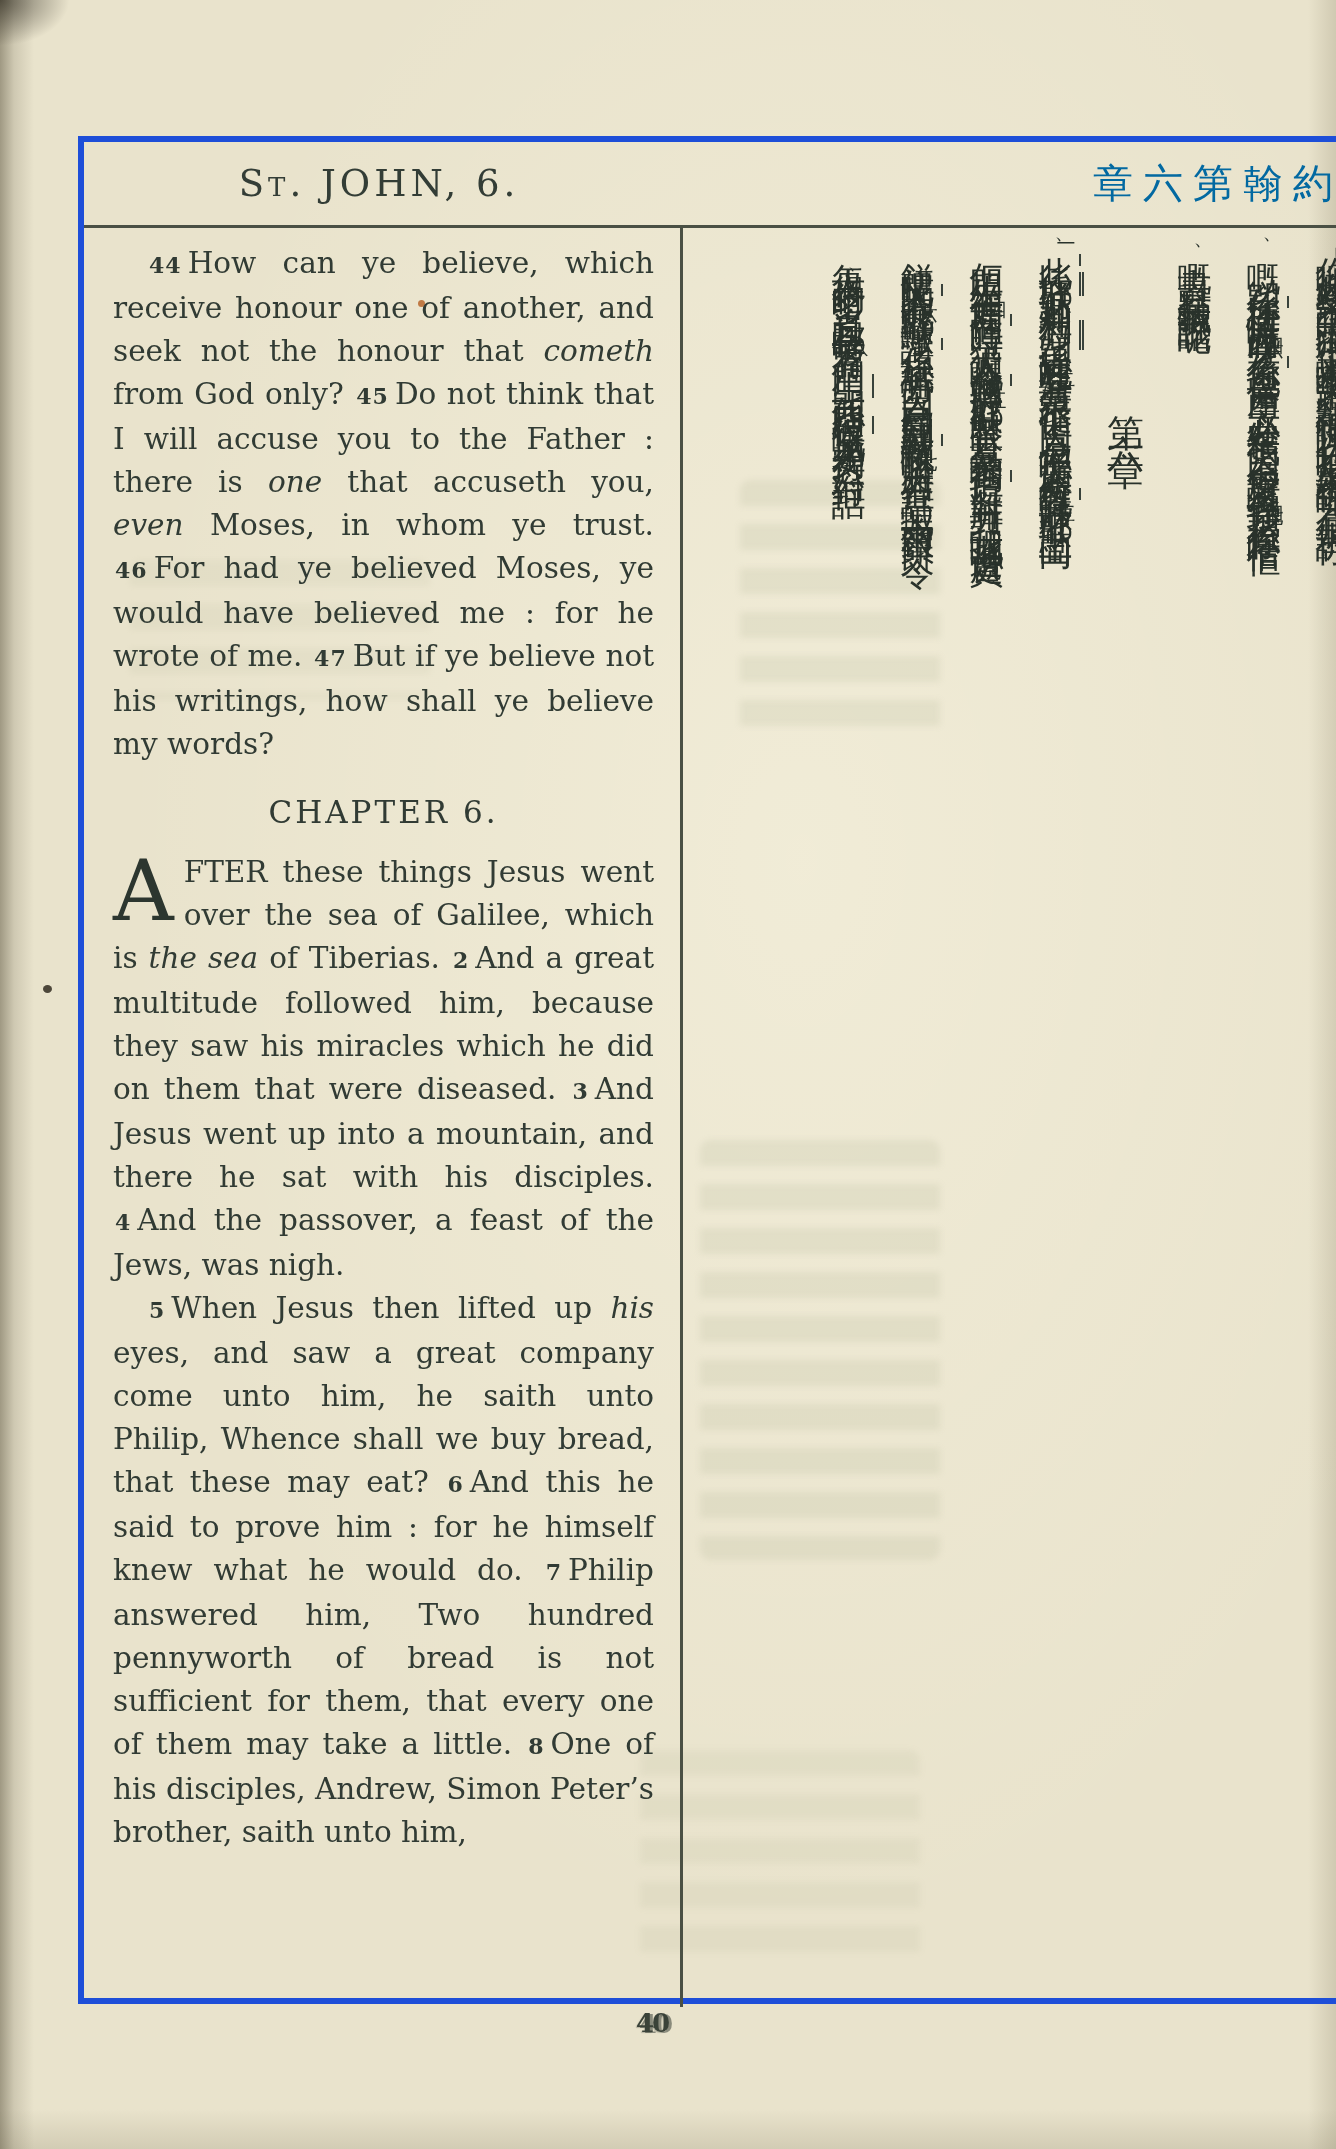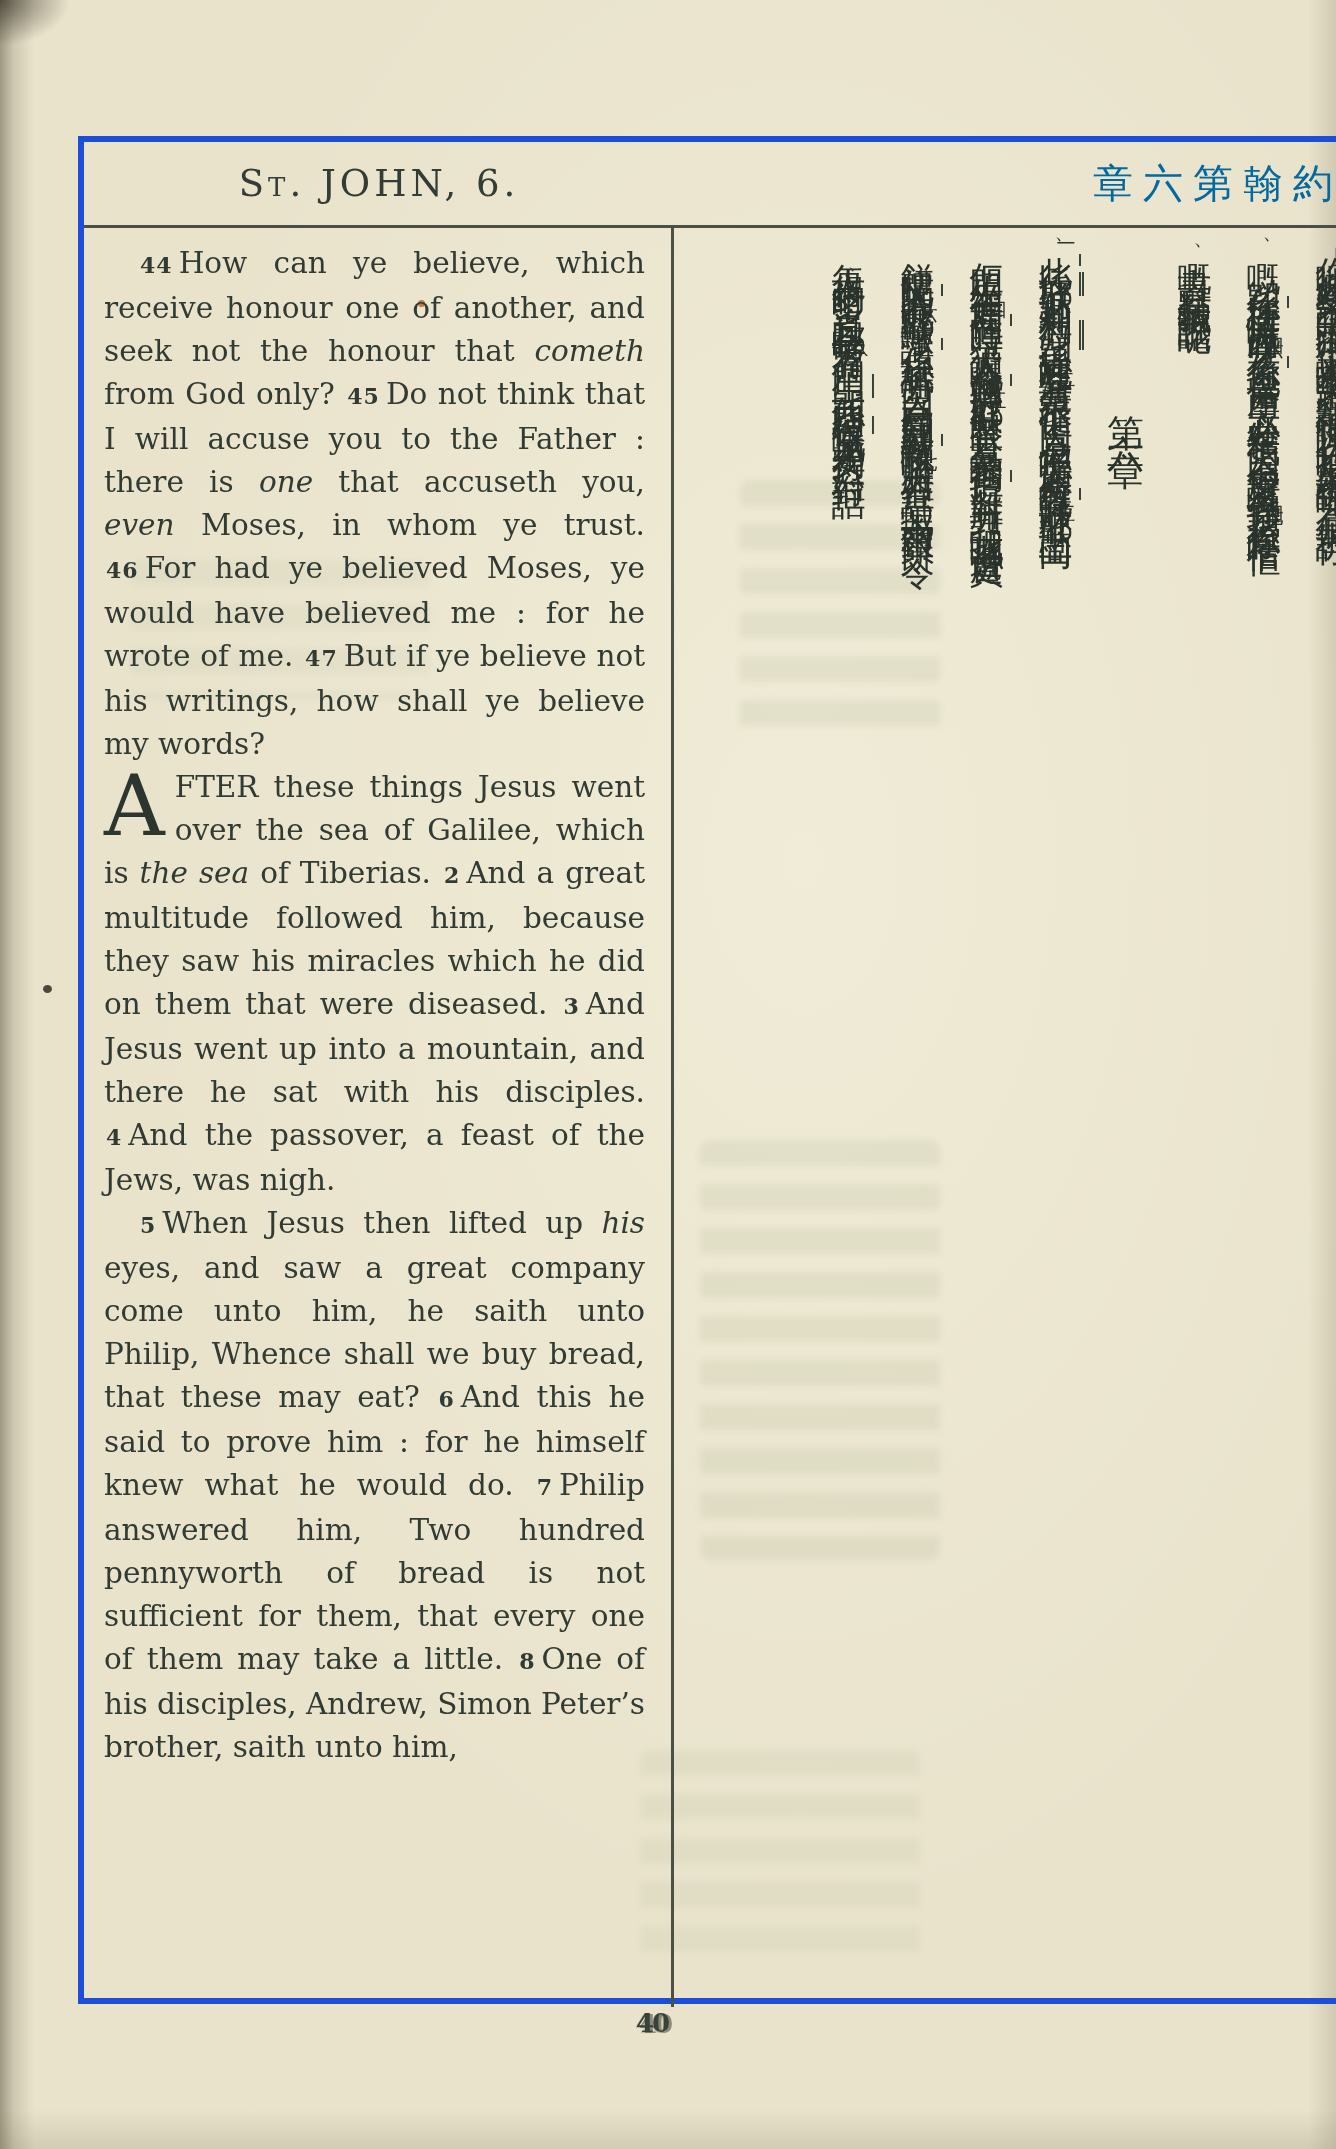--- a/index.html
+++ b/index.html
@@ -30,21 +30,21 @@
   }
   .header-right{
     flex:1;text-align:right;padding-right:34px;font-size:40px;letter-spacing:10px;
     color:#0369a1;font-family:"DejaVu Serif",serif;
   }
   .content-row{display:flex;height:1779px;box-sizing:border-box;}
   
   .en-col{
     width:590px;box-sizing:border-box;border-right:3px solid #4a5044;
     padding:14px 26px 0 20px;
-    font-size:29.5px;line-height:43px;color:#313b34;
+    font-size:29.5px;line-height:43px;color:#313b34;margin-left:9px;
   }
   .epara{margin:0;text-align:justify;}
   .epara.indent{text-indent:34px;}
   .vn{font-weight:bold;font-size:22px;letter-spacing:1px;padding:0 6px 0 2px;}
   .it{font-style:italic;}
   .dropcap{float:left;font-size:84px;line-height:72px;padding:4px 10px 0 0;color:#2c362f;}
   .chapter-heading{text-align:center;font-size:31px;letter-spacing:3px;margin:25px 0 17px;}
   
   .cn-panel{
     flex:1;box-sizing:border-box;padding:8px 10px 6px 4px;
@@ -97,20 +97,21 @@
 <div class="frame">
 
   <div class="header-row">
     <div class="header-left">St. JOHN, 6.</div>
     <div class="header-right">章六第翰約</div>
   </div>
 
   <div class="content-row">
     <div class="en-col" id="en-col">
         <p class="epara indent"><span class="vn">44</span><span>How can ye believe, which receive honour one of another, and seek not the honour that </span><span class="it">cometh</span><span> from God only? </span><span class="vn">45</span><span>Do not think that I will accuse you to the Father : there is </span><span class="it">one</span><span> that accuseth you, </span><span class="it">even</span><span> Moses, in whom ye trust. </span><span class="vn">46</span><span>For had ye believed Moses, ye would have believed me : for he wrote of me. </span><span class="vn">47</span><span>But if ye believe not his writings, how shall ye believe my words?</span></p>
+        <div class="chapter-heading">CHAPTER 6.</div>
         <p class="epara"><span class="dropcap">A</span><span>FTER these things Jesus went over the sea of Galilee, which is </span><span class="it">the sea</span><span> of Tiberias. </span><span class="vn">2</span><span>And a great multitude followed him, because they saw his miracles which he did on them that were diseased. </span><span class="vn">3</span><span>And Jesus went up into a mountain, and there he sat with his disciples. </span><span class="vn">4</span><span>And the passover, a feast of the Jews, was nigh.</span></p>
         <p class="epara indent"><span class="vn">5</span><span>When Jesus then lifted up </span><span class="it">his</span><span> eyes, and saw a great company come unto him, he saith unto Philip, Whence shall we buy bread, that these may eat? </span><span class="vn">6</span><span>And this he said to prove him : for he himself knew what he would do. </span><span class="vn">7</span><span>Philip answered him, Two hundred pennyworth of bread is not sufficient for them, that every one of them may take a little. </span><span class="vn">8</span><span>One of his disciples, Andrew, Simon Peter’s brother, saith unto him,</span></p>
       </div>
     <div class="cn-panel">
       <div class="cn-inner" id="cn-inner">
           <div class="ccol"><span class="vm">四四</span>你哋彼此受榮耀<span class="pu">、</span>唔求由獨一位上帝嚟嘅榮耀<span class="pu">、</span>點能信得呢<span class="pu">、</span><span class="vm">四五</span>咪估我喺父處告訴你哋<span class="pu">、</span>有一個告訴你</div>
           <div class="ccol">嘅<span class="pu">、</span>卽係你所倚恃嘅<span class="pn">摩西</span>呀<span class="pu">、</span><span class="vm">四六</span>若係你也曾信<span class="pn">摩西</span><span class="pu">、</span>亦必定信我<span class="pu">、</span>因為佢所寫落嘅係指我<span class="pu">、</span><span class="vm">四七</span>若係你唔信佢</div>
           <div class="ccol">嘅書<span class="pu">、</span>點信我嘅說話呢<span class="pu">。</span></div>
           <div class="ccol chapter"><span class="ch">第六章</span></div>
           <div class="ccol"><span class="vm">一</span>此後<span class="pu">、</span><span class="pn">耶穌</span>過<span class="pn2">加利利海</span><span class="pu">、</span>卽係<span class="pn2">提庇哩亞海</span><span class="pu">、</span><span class="vm">二</span>羣衆跟從佢<span class="pu">、</span>因為見佢喺病人處所行嘅異蹟呀<span class="pu">、</span><span class="vm">三</span><span class="pn">耶穌</span>上山同<span class="pu">、</span></div>

